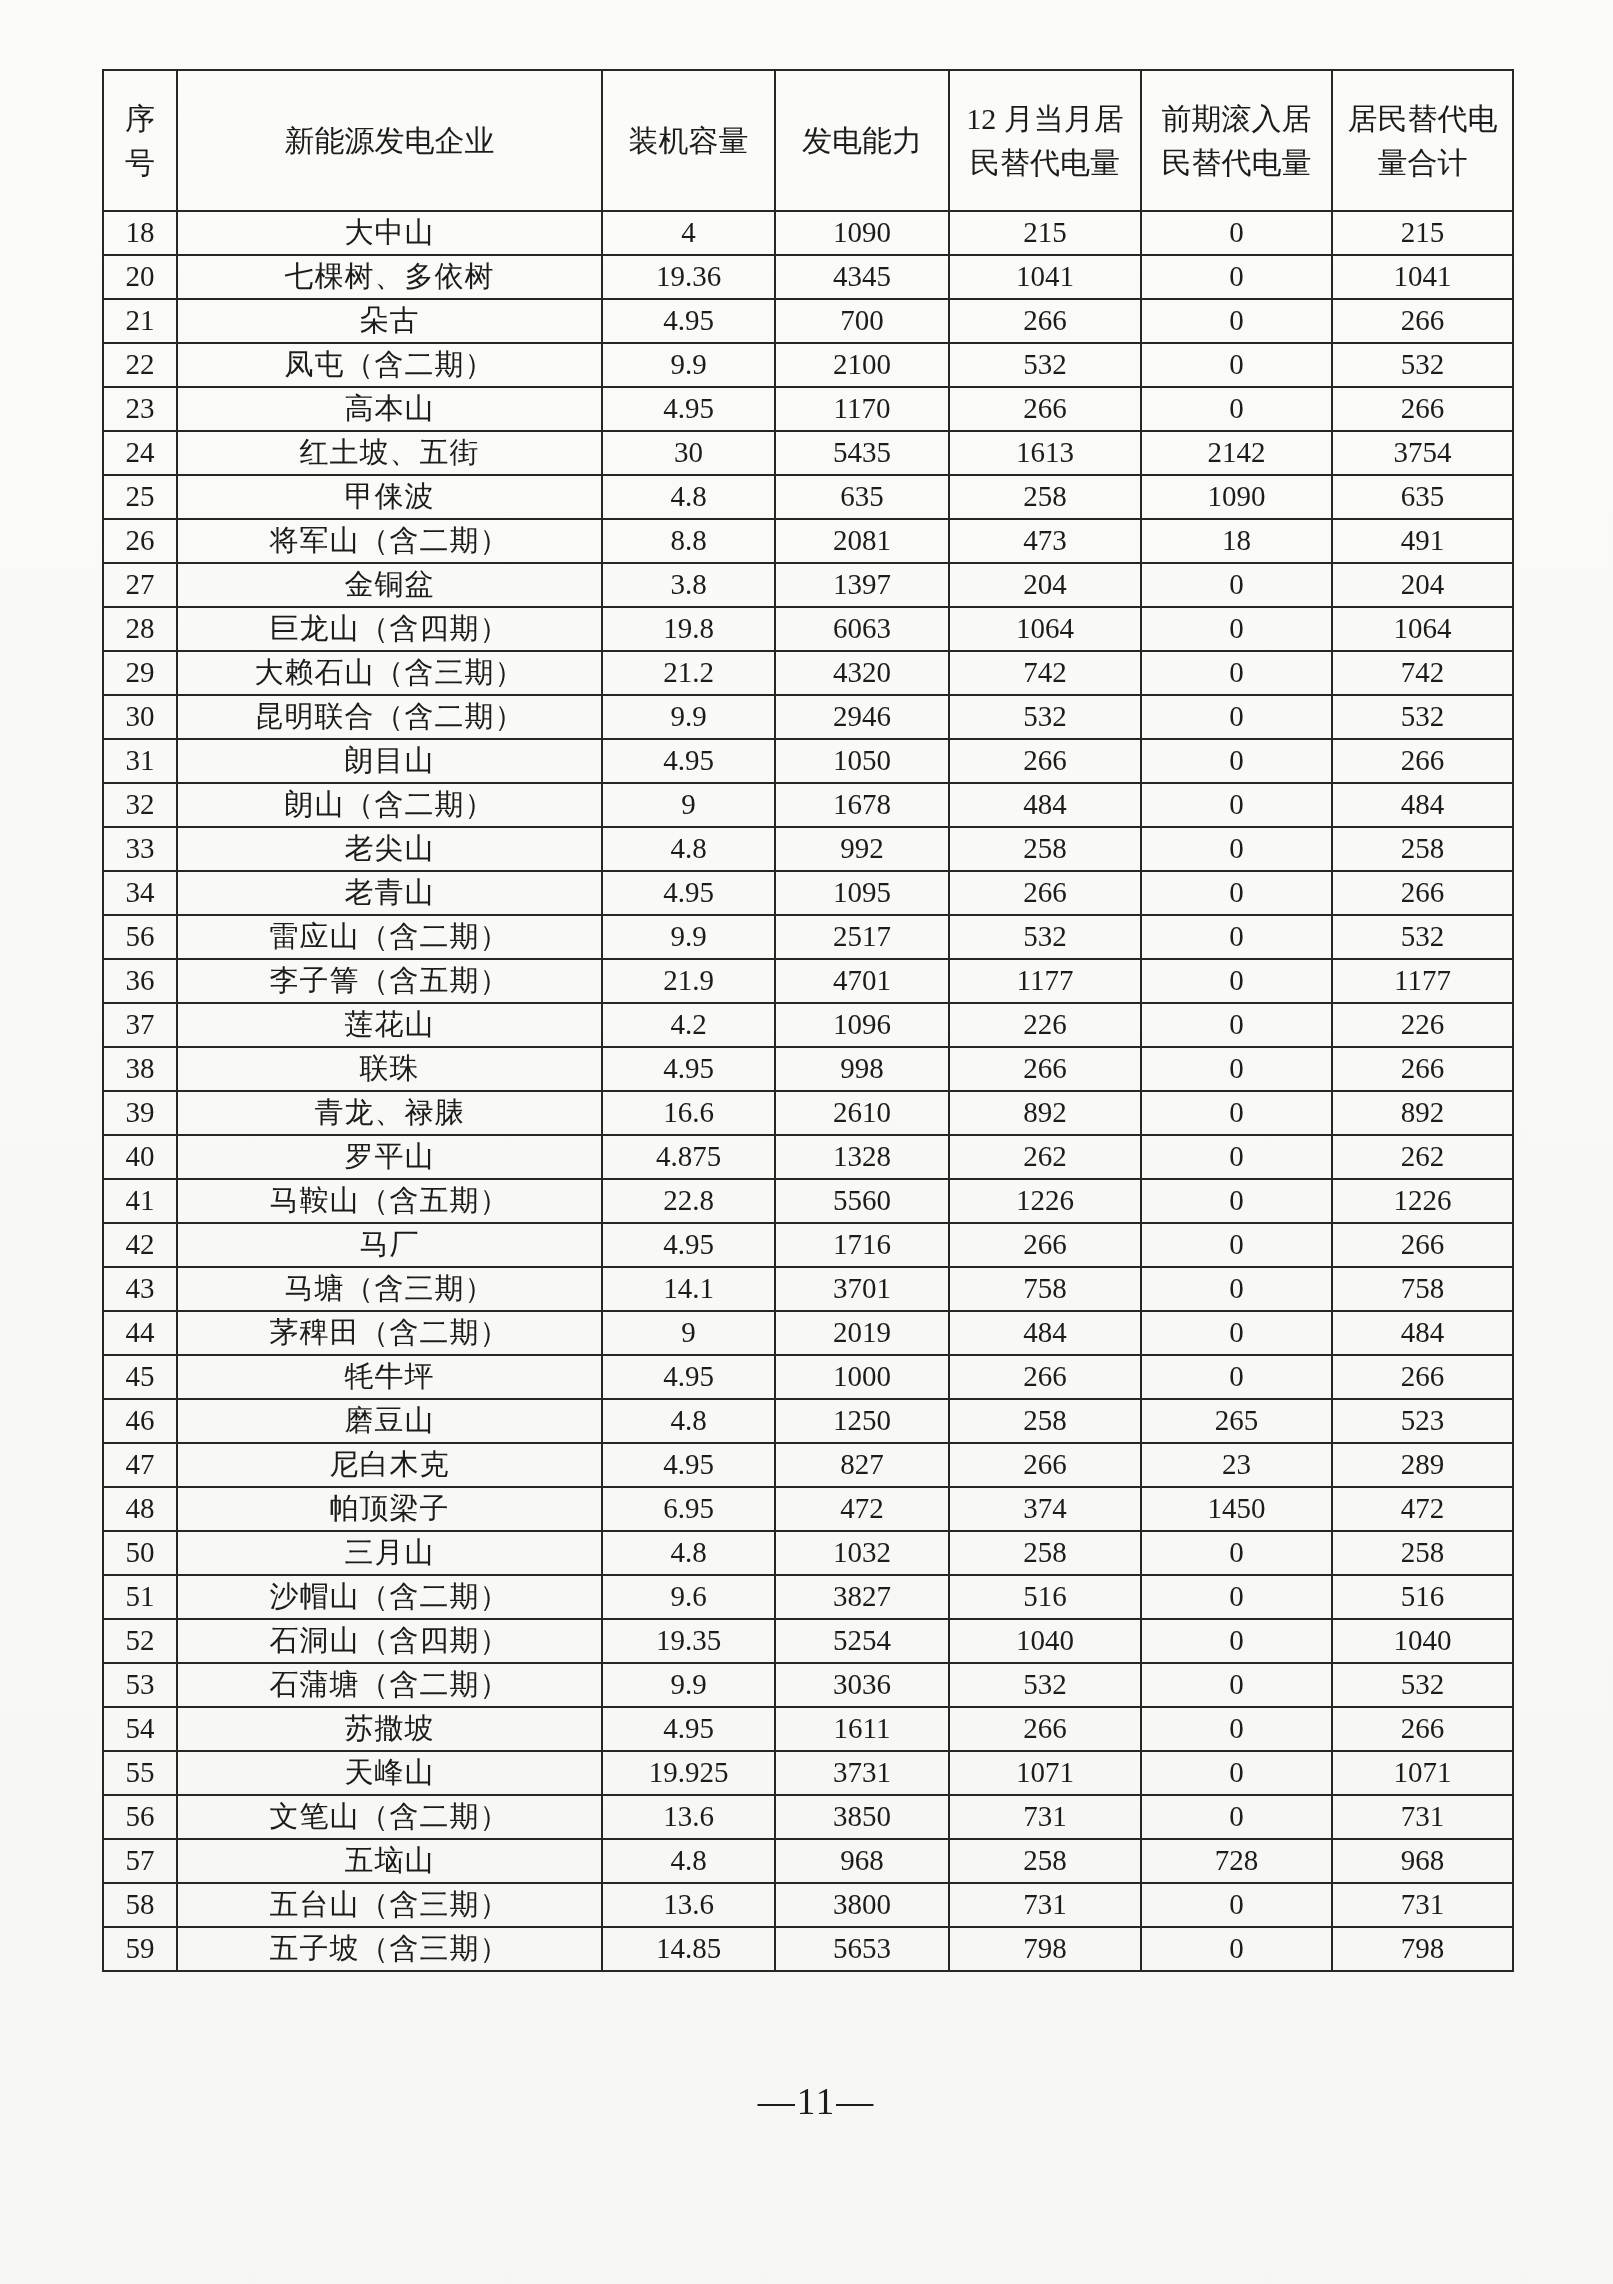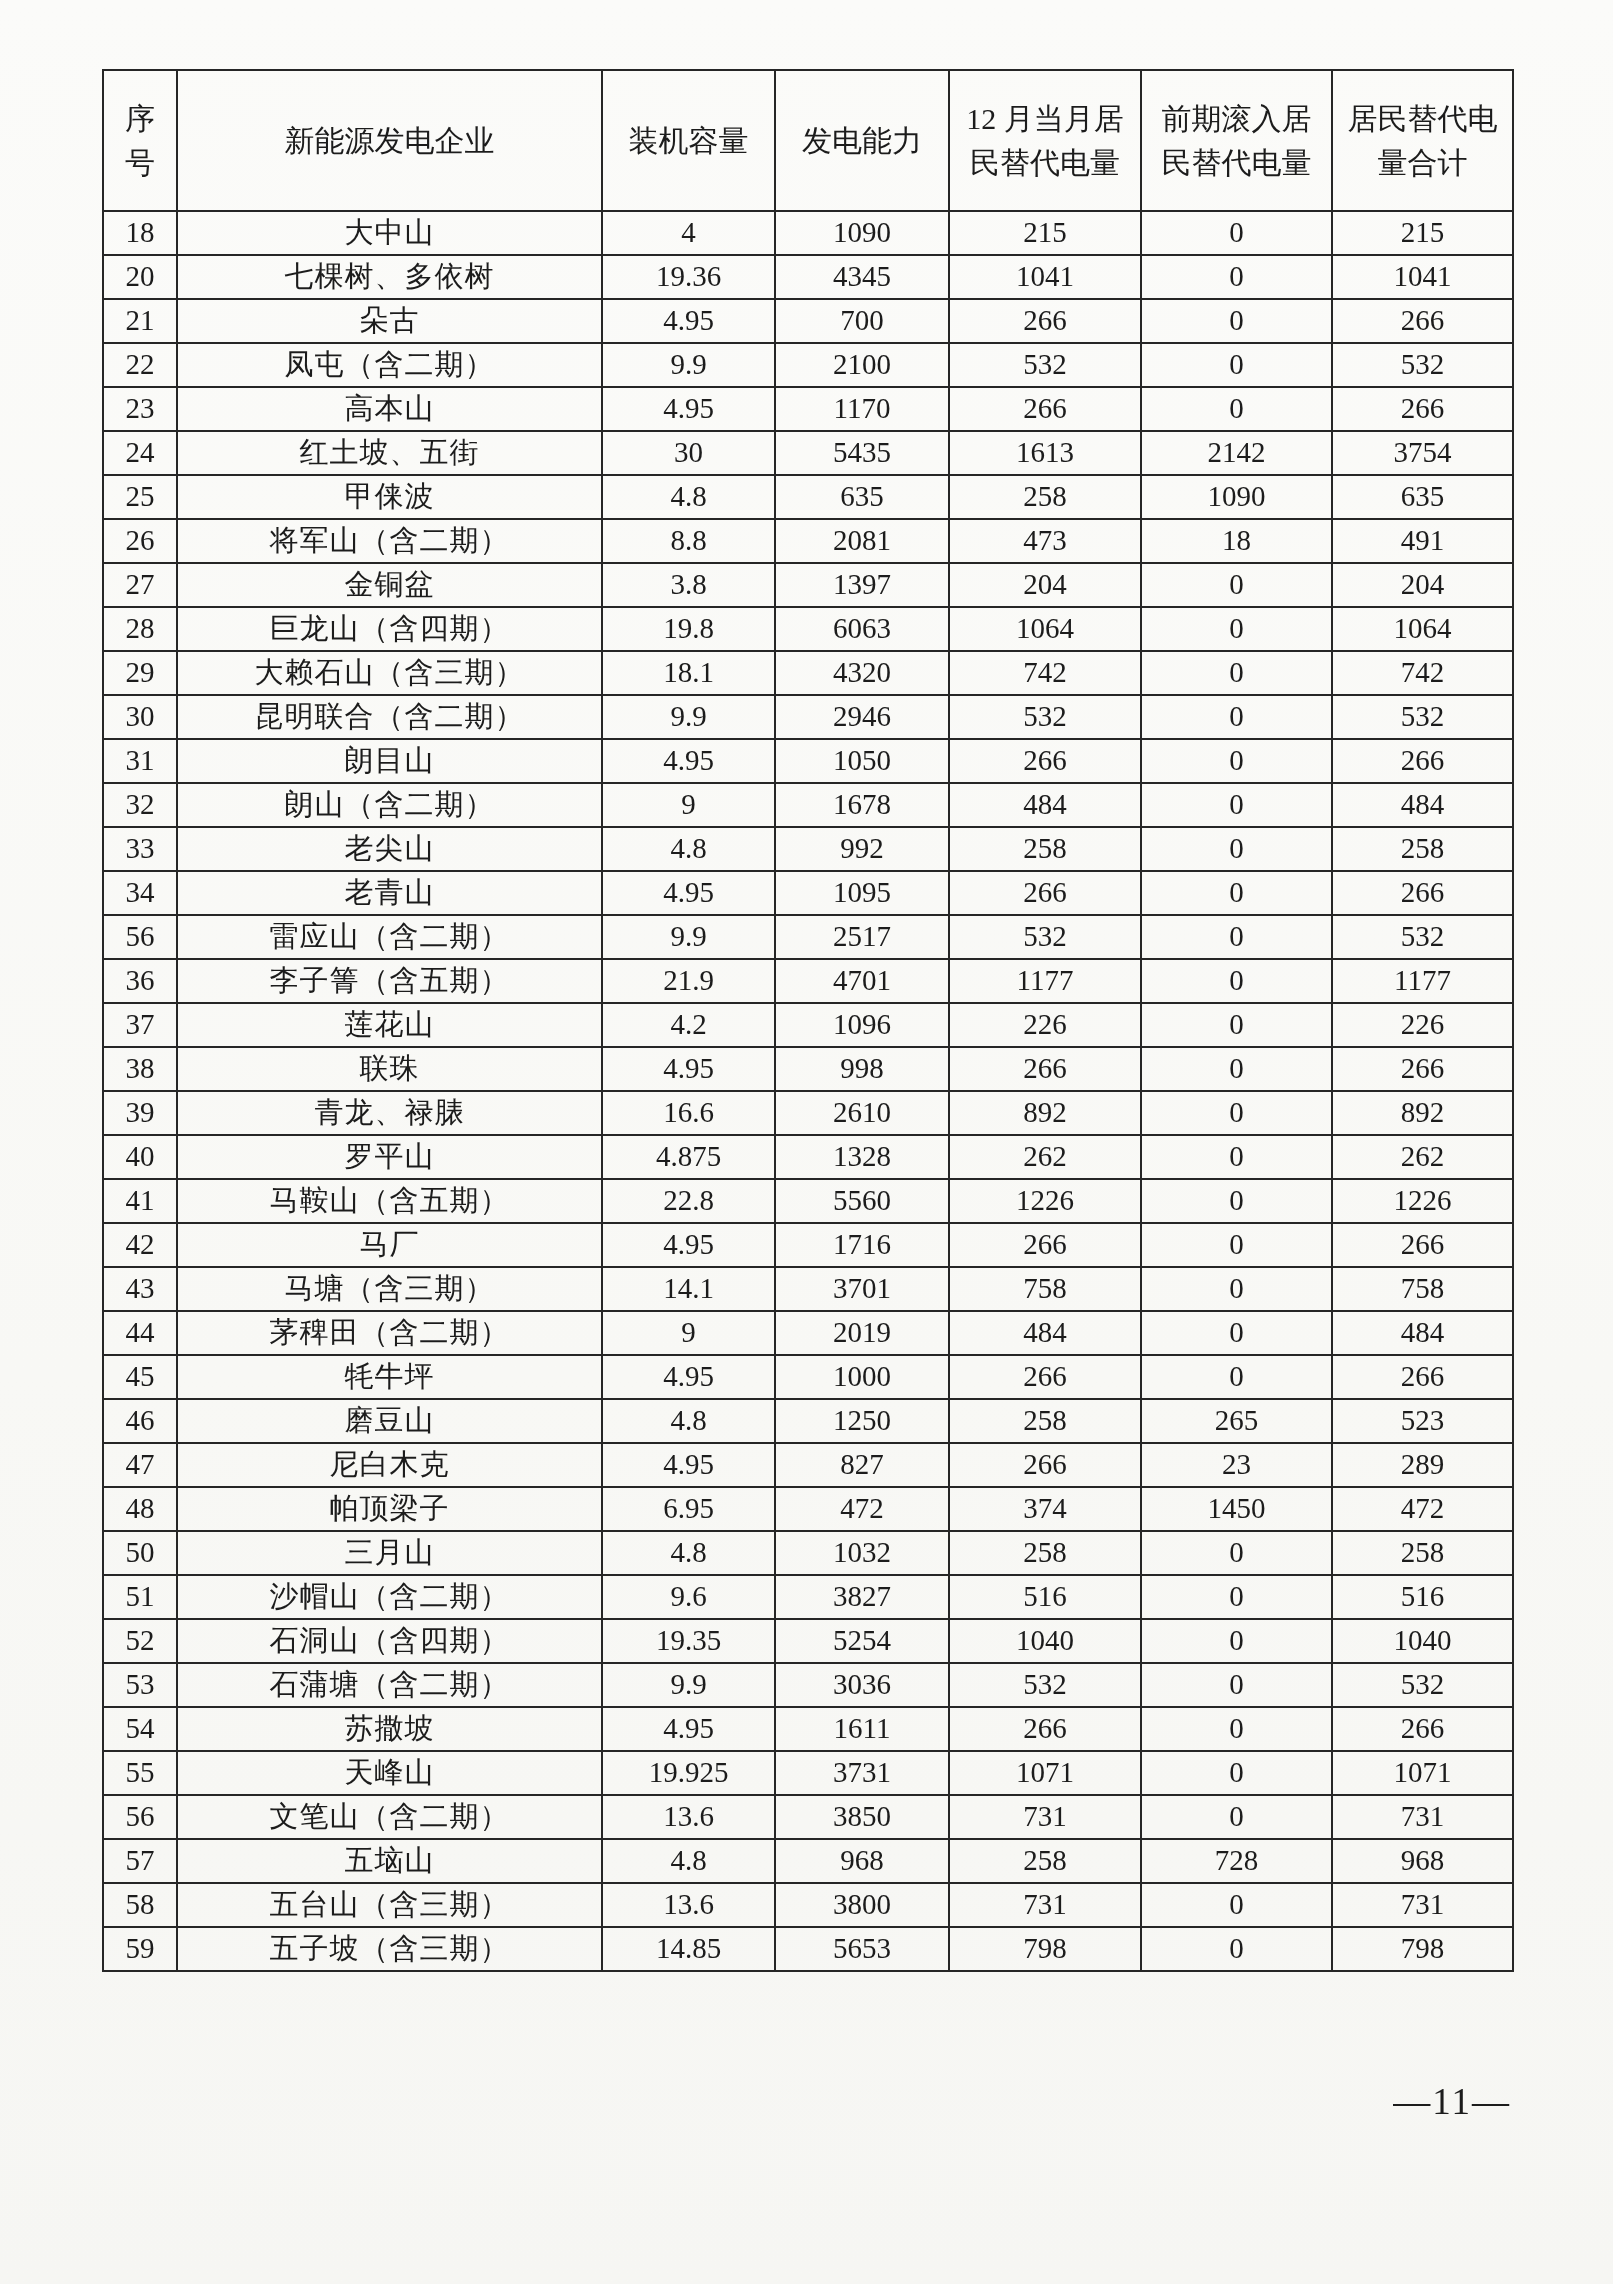--- a/index.html
+++ b/index.html
@@ -42,23 +42,23 @@
     height: 44px;
     font-size: 29px;
     line-height: 1.1;
     padding: 0 3.9px;
     letter-spacing: 1px;
   }
   .doc-table tbody td.num { letter-spacing: 0; }
   .page-footer {
     position: absolute;
     top: 2080px;
-    left: 100px;
+    left: 111px;
     width: 1411px;
-    text-align: right;
+    text-align: center;
     font-size: 37px;
     letter-spacing: 2px;
     color: #1c1c1c;
   }
 </style>
 </head>
 <body>
 
 <table class="doc-table">
   <colgroup>
@@ -172,21 +172,21 @@
         <td>巨龙山（含四期）</td>
         <td class="num">19.8</td>
         <td class="num">6063</td>
         <td class="num">1064</td>
         <td class="num">0</td>
         <td class="num">1064</td>
       </tr>
       <tr>
         <td class="num">29</td>
         <td>大赖石山（含三期）</td>
-        <td class="num">18.1</td>
+        <td class="num">21.2</td>
         <td class="num">4320</td>
         <td class="num">742</td>
         <td class="num">0</td>
         <td class="num">742</td>
       </tr>
       <tr>
         <td class="num">30</td>
         <td>昆明联合（含二期）</td>
         <td class="num">9.9</td>
         <td class="num">2946</td>

